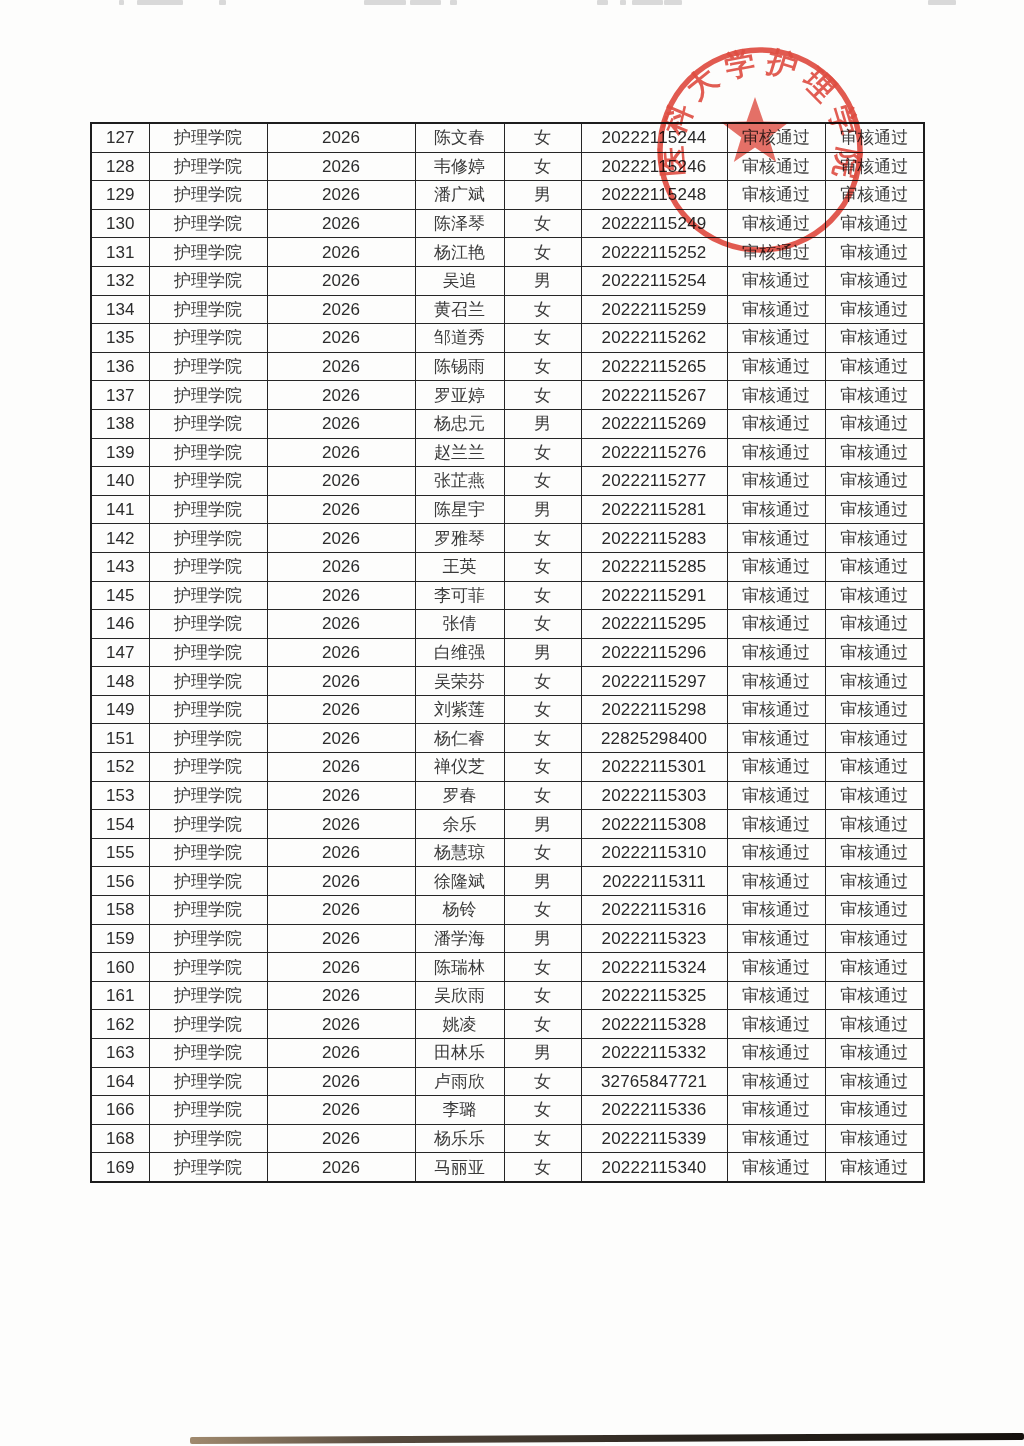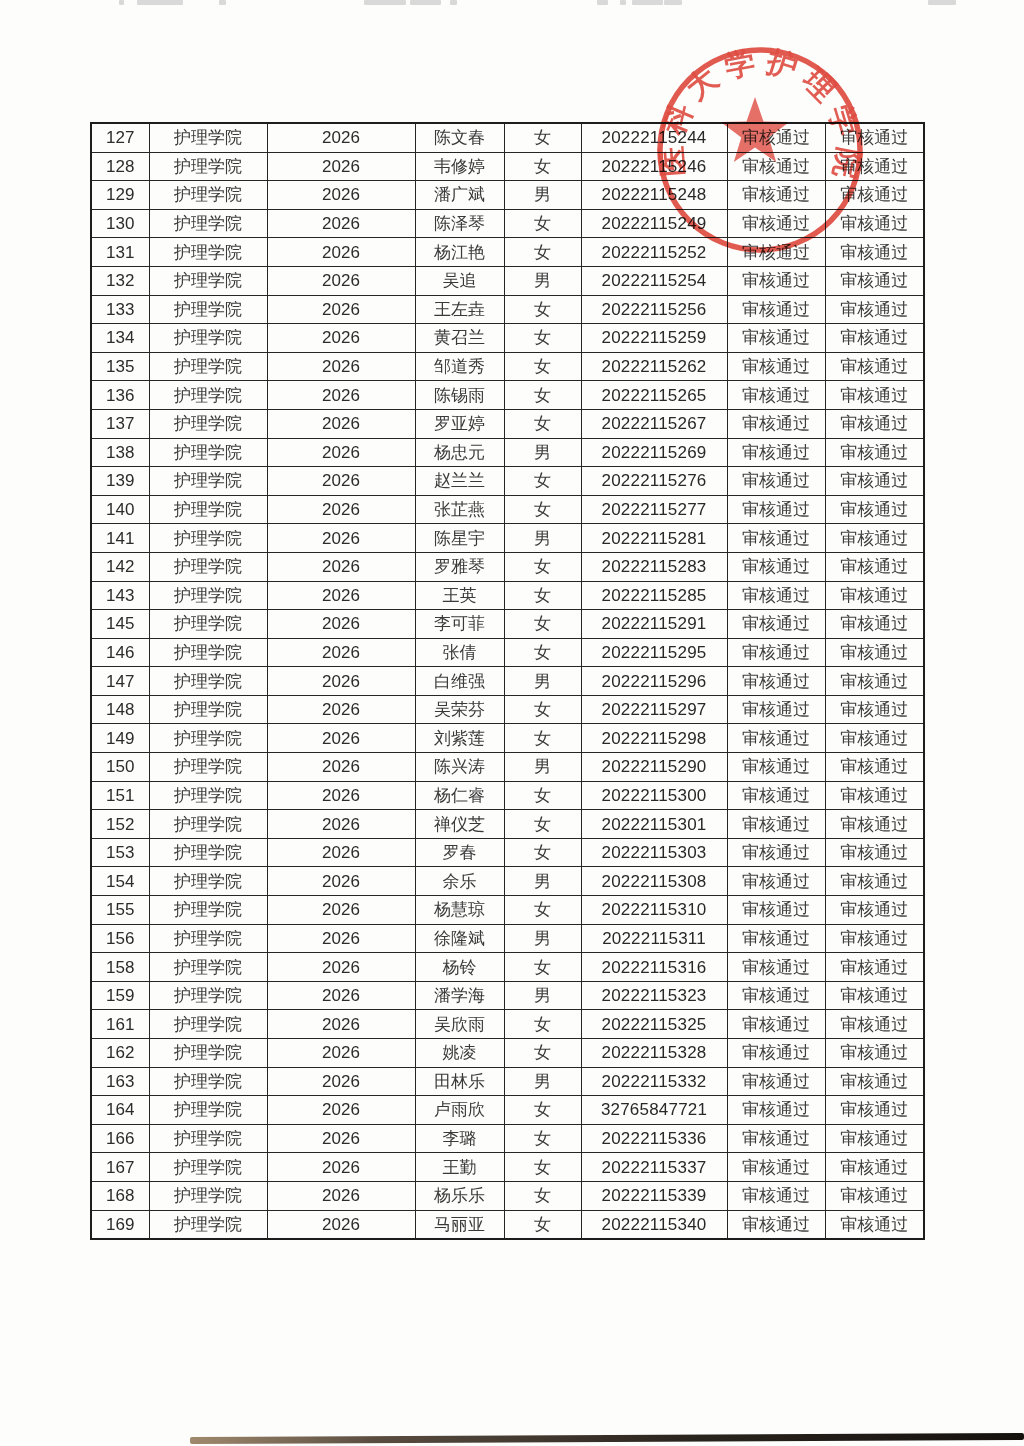--- a/index.html
+++ b/index.html
@@ -147,30 +147,20 @@
           <td class="c-no">132</td>
           <td class="c-college">护理学院</td>
           <td class="c-year">2026</td>
           <td class="c-name">吴追</td>
           <td class="c-gender">男</td>
           <td class="c-id">20222115254</td>
           <td class="c-rev">审核通过</td>
           <td class="c-rev">审核通过</td>
         </tr>
 
-        <tr>
-          <td class="c-no">133</td>
-          <td class="c-college">护理学院</td>
-          <td class="c-year">2026</td>
-          <td class="c-name">王左垚</td>
-          <td class="c-gender">女</td>
-          <td class="c-id">20222115256</td>
-          <td class="c-rev">审核通过</td>
-          <td class="c-rev">审核通过</td>
-        </tr>
 
         <tr>
           <td class="c-no">134</td>
           <td class="c-college">护理学院</td>
           <td class="c-year">2026</td>
           <td class="c-name">黄召兰</td>
           <td class="c-gender">女</td>
           <td class="c-id">20222115259</td>
           <td class="c-rev">审核通过</td>
           <td class="c-rev">审核通过</td>
@@ -324,38 +314,28 @@
           <td class="c-no">149</td>
           <td class="c-college">护理学院</td>
           <td class="c-year">2026</td>
           <td class="c-name">刘紫莲</td>
           <td class="c-gender">女</td>
           <td class="c-id">20222115298</td>
           <td class="c-rev">审核通过</td>
           <td class="c-rev">审核通过</td>
         </tr>
 
-        <tr>
-          <td class="c-no">150</td>
-          <td class="c-college">护理学院</td>
-          <td class="c-year">2026</td>
-          <td class="c-name">陈兴涛</td>
-          <td class="c-gender">男</td>
-          <td class="c-id">20222115290</td>
-          <td class="c-rev">审核通过</td>
-          <td class="c-rev">审核通过</td>
-        </tr>
 
         <tr>
           <td class="c-no">151</td>
           <td class="c-college">护理学院</td>
           <td class="c-year">2026</td>
           <td class="c-name">杨仁睿</td>
           <td class="c-gender">女</td>
-          <td class="c-id">20222115300</td>
+          <td class="c-id">22825298400</td>
           <td class="c-rev">审核通过</td>
           <td class="c-rev">审核通过</td>
         </tr>
 
         <tr>
           <td class="c-no">152</td>
           <td class="c-college">护理学院</td>
           <td class="c-year">2026</td>
           <td class="c-name">禅仪芝</td>
           <td class="c-gender">女</td>
@@ -424,20 +404,30 @@
           <td class="c-no">159</td>
           <td class="c-college">护理学院</td>
           <td class="c-year">2026</td>
           <td class="c-name">潘学海</td>
           <td class="c-gender">男</td>
           <td class="c-id">20222115323</td>
           <td class="c-rev">审核通过</td>
           <td class="c-rev">审核通过</td>
         </tr>
 
+        <tr>
+          <td class="c-no">160</td>
+          <td class="c-college">护理学院</td>
+          <td class="c-year">2026</td>
+          <td class="c-name">陈瑞林</td>
+          <td class="c-gender">女</td>
+          <td class="c-id">20222115324</td>
+          <td class="c-rev">审核通过</td>
+          <td class="c-rev">审核通过</td>
+        </tr>
 
         <tr>
           <td class="c-no">161</td>
           <td class="c-college">护理学院</td>
           <td class="c-year">2026</td>
           <td class="c-name">吴欣雨</td>
           <td class="c-gender">女</td>
           <td class="c-id">20222115325</td>
           <td class="c-rev">审核通过</td>
           <td class="c-rev">审核通过</td>
@@ -481,30 +471,20 @@
           <td class="c-no">166</td>
           <td class="c-college">护理学院</td>
           <td class="c-year">2026</td>
           <td class="c-name">李璐</td>
           <td class="c-gender">女</td>
           <td class="c-id">20222115336</td>
           <td class="c-rev">审核通过</td>
           <td class="c-rev">审核通过</td>
         </tr>
 
-        <tr>
-          <td class="c-no">167</td>
-          <td class="c-college">护理学院</td>
-          <td class="c-year">2026</td>
-          <td class="c-name">王勤</td>
-          <td class="c-gender">女</td>
-          <td class="c-id">20222115337</td>
-          <td class="c-rev">审核通过</td>
-          <td class="c-rev">审核通过</td>
-        </tr>
 
         <tr>
           <td class="c-no">168</td>
           <td class="c-college">护理学院</td>
           <td class="c-year">2026</td>
           <td class="c-name">杨乐乐</td>
           <td class="c-gender">女</td>
           <td class="c-id">20222115339</td>
           <td class="c-rev">审核通过</td>
           <td class="c-rev">审核通过</td>

